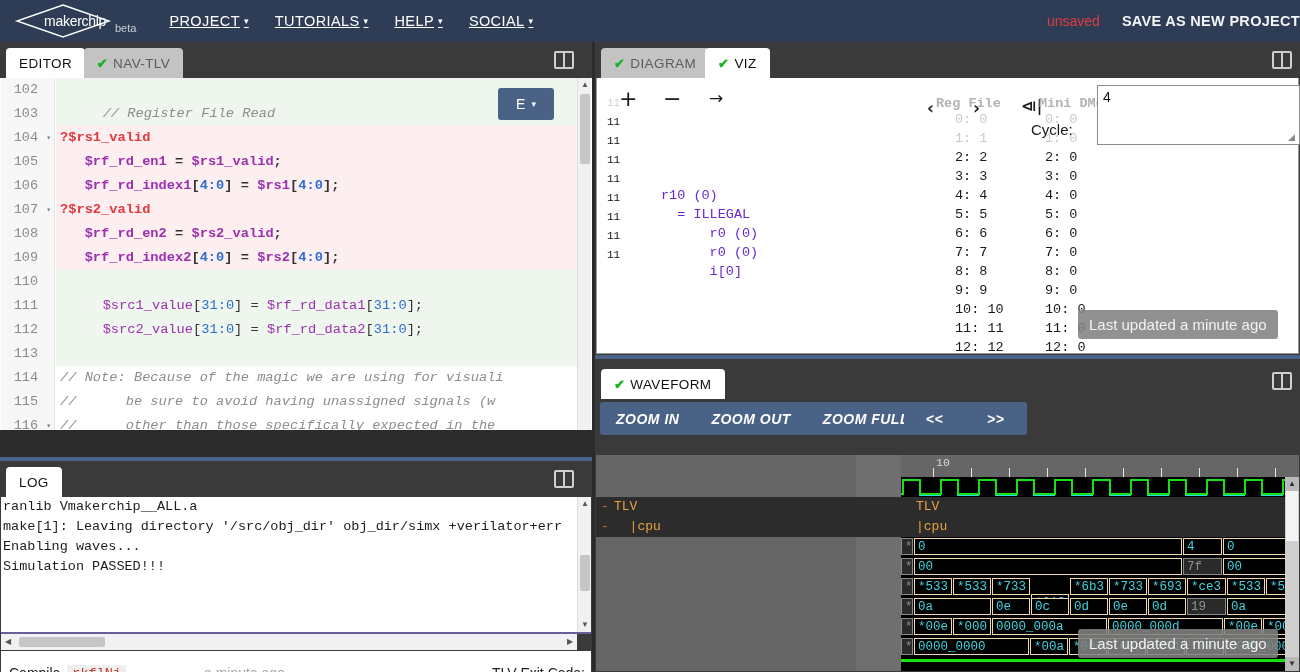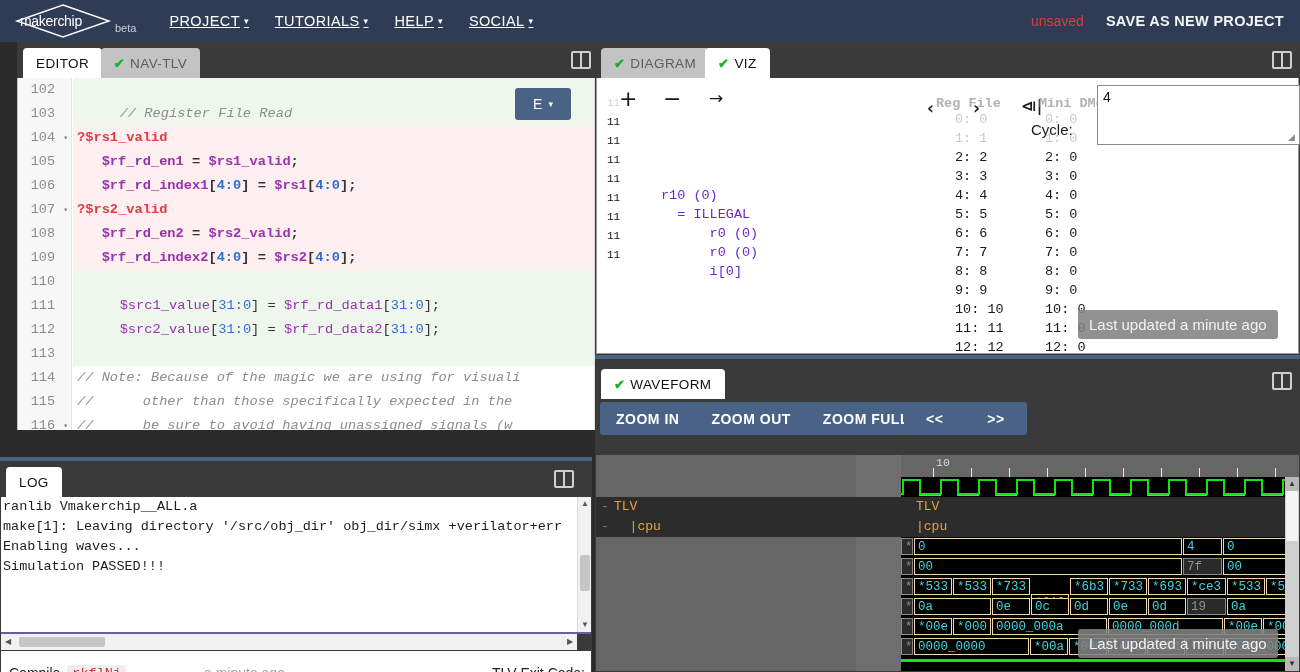--- a/index.html
+++ b/index.html
@@ -13,30 +13,30 @@
 
   
   #topbar {
     position:absolute; left:0; top:0; width:1300px; height:42px;
     background:#2e3d55; display:flex; align-items:center;
   }
   #logo-wrap { display:flex; align-items:flex-end; margin-left:14px; margin-right:24px; }
   .logo-hex { position:relative; width:98px; height:34px; }
   .logo-hex svg { position:absolute; left:0; top:0; }
   .logo-text {
-    position:absolute; left:6px; top:9px; width:86px; text-align:left;
+    position:absolute; left:6px; top:9px; width:86px; text-align:right;
     color:#fff; font-size:14px; letter-spacing:-0.3px;
   }
   .logo-beta { color:#c8ced8; font-size:11px; margin-left:3px; margin-bottom:4px; }
   .navitem {
     color:#ffffff; font-size:14.5px; letter-spacing:0.4px;
     padding:6px 9px; margin-right:8px; cursor:pointer; white-space:nowrap;text-decoration:underline;
   }
   .navitem .caret { font-size:9px; margin-left:4px; position:relative; top:-2px; }
-  #topbar-right { margin-left:auto; display:flex; align-items:flex-end; margin-right:16px; }
+  #topbar-right { margin-left:auto; display:flex; align-items:flex-end; }
   #unsaved { color:#e03c3c; font-size:14px; margin-right:22px; cursor:default; }
   #saveas { color:#f2f4f7; font-size:14.5px; font-weight:bold; letter-spacing:0.3px; cursor:pointer; }
 
   
   .panel { position:absolute; background:#3a3a3a; overflow:hidden; }
   .tabstrip { position:absolute; left:0; top:0; height:36px; width:100%; background:#3a3a3a; }
   .tab {
     position:absolute; top:6px; height:30px; padding:0 13px;
     display:flex; align-items:center; font-size:13.5px; letter-spacing:0.4px;
     border-radius:4px 4px 0 0; cursor:pointer; white-space:nowrap;
@@ -47,21 +47,21 @@
   .splitbtn { position:absolute; top:9px; width:20px; height:18px; cursor:pointer; }
   .splitbtn i {
     display:block; width:20px; height:18px; border:2px solid #cfcfcf; border-radius:2px;
     position:relative; background:transparent;
   }
   .splitbtn i:after {
     content:""; position:absolute; left:7px; top:0; width:2px; height:14px; background:#cfcfcf;
   }
 
   
-  #editor-panel { left:17px; top:42px; width:592px; height:388px; background:#5eead4; }
+  #editor-panel { left:0; top:42px; width:592px; height:388px; background:#ffffff; }
   #editor-body {
     position:absolute; left:1px; top:36px; width:590px; height:378px;
     background:#fff; overflow:hidden;
   }
   #gutter {
     position:absolute; left:0; top:0; width:54px; height:100%;
     background:#f7f7f7; border-right:1px solid #e4e4e4;
   }
   .gline {
     height:24px; line-height:24px; color:#8c8c8c; font-size:13.5px;
@@ -330,22 +330,22 @@
         <div class="cline scope-pink"><span class="pl"> </span><span class="pl"> </span><span class="pl"> </span><span class="sig">$rf_rd_en1</span><span class="pl"> </span><span class="pl">=</span><span class="pl"> </span><span class="sig">$rs1_valid</span><span class="pl">;</span></div>
         <div class="cline scope-pink"><span class="pl"> </span><span class="pl"> </span><span class="pl"> </span><span class="sig">$rf_rd_index1</span><span class="pl">[</span><span class="num">4:0</span><span class="pl">]</span><span class="pl"> </span><span class="pl">=</span><span class="pl"> </span><span class="sig">$rs1</span><span class="pl">[</span><span class="num">4:0</span><span class="pl">]</span><span class="pl">;</span></div>
         <div class="cline scope-pink"><span class="kwred">?$rs2_valid</span></div>
         <div class="cline scope-pink"><span class="pl"> </span><span class="pl"> </span><span class="pl"> </span><span class="sig">$rf_rd_en2</span><span class="pl"> </span><span class="pl">=</span><span class="pl"> </span><span class="sig">$rs2_valid</span><span class="pl">;</span></div>
         <div class="cline scope-pink"><span class="pl"> </span><span class="pl"> </span><span class="pl"> </span><span class="sig">$rf_rd_index2</span><span class="pl">[</span><span class="num">4:0</span><span class="pl">]</span><span class="pl"> </span><span class="pl">=</span><span class="pl"> </span><span class="sig">$rs2</span><span class="pl">[</span><span class="num">4:0</span><span class="pl">]</span><span class="pl">;</span></div>
         <div class="cline scope-green">&nbsp;</div>
         <div class="cline scope-green"><span class="pl"> </span><span class="pl"> </span><span class="pl"> </span><span class="sig">$src1_value</span><span class="pl">[</span><span class="num">31:0</span><span class="pl">]</span><span class="pl"> </span><span class="pl">=</span><span class="pl"> </span><span class="sig">$rf_rd_data1</span><span class="pl">[</span><span class="num">31:0</span><span class="pl">]</span><span class="pl">;</span></div>
         <div class="cline scope-green"><span class="pl"> </span><span class="pl"> </span><span class="pl"> </span><span class="sig">$src2_value</span><span class="pl">[</span><span class="num">31:0</span><span class="pl">]</span><span class="pl"> </span><span class="pl">=</span><span class="pl"> </span><span class="sig">$rf_rd_data2</span><span class="pl">[</span><span class="num">31:0</span><span class="pl">]</span><span class="pl">;</span></div>
         <div class="cline scope-green">&nbsp;</div>
         <div class="cline "><span class="cmt">// Note: Because of the magic we are using for visuali</span></div>
+        <div class="cline "><span class="cmt">//      be sure to avoid having unassigned signals (w</span></div>
         <div class="cline "><span class="cmt">//      other than those specifically expected in the</span></div>
-        <div class="cline "><span class="cmt">//      be sure to avoid having unassigned signals (w</span></div>
         <div class="cline ">&nbsp;</div>
       </div>
     <div class="vscroll">
       <div class="up">▲</div>
       <div class="thumb" style="top:16px; height:70px;"></div>
       <div class="dn">▼</div>
     </div>
     <div class="hscroll">
       <div class="lf">◀</div>
       <div class="thumb" style="left:80px; width:132px;"></div>
@@ -483,21 +483,21 @@
     <div class="tab active" style="left:6px;">
       <span class="tick">✔</span>
       <span>WAVEFORM</span>
     </div>
   </div>
   <div class="splitbtn" style="right:8px; top:13px;">
       <i></i>
     </div>
 
   <div id="wave-toolbar">
-    <div class="wbtn-group" id="zoom-group" style="left:4px;">
+    <div class="wbtn-group" id="zoom-group" style="left:4px;font-style:italic;">
         <div class="wbtn">
           <span>ZOOM IN</span>
         </div>
         <div class="wbtn">
           <span>ZOOM OUT</span>
         </div>
         <div class="wbtn">
           <span>ZOOM FULL</span>
         </div>
       </div>

